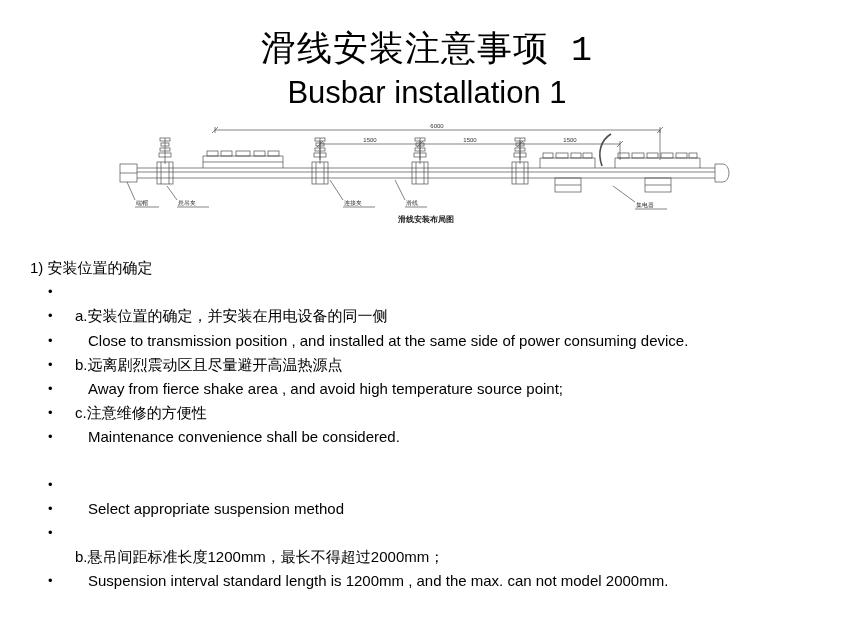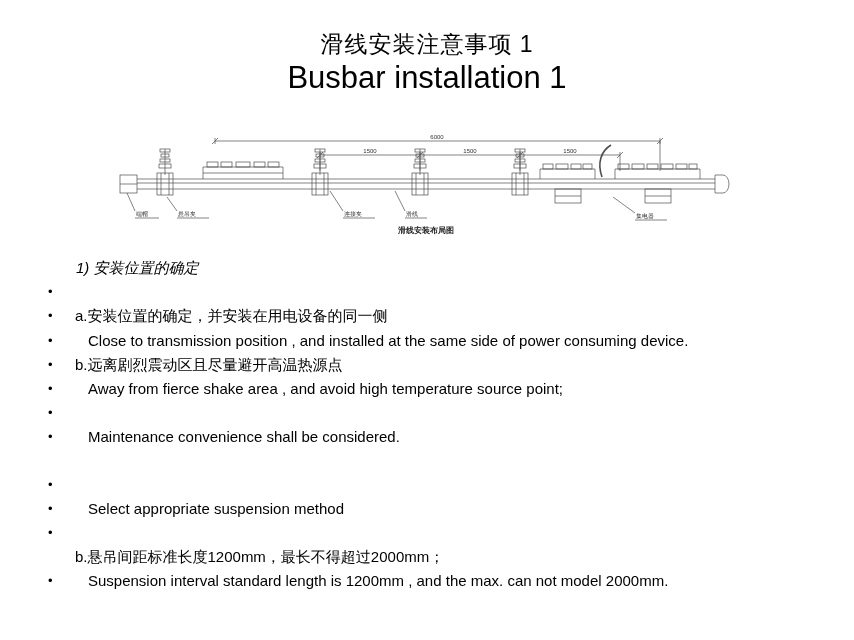--- a/index.html
+++ b/index.html
@@ -4,32 +4,32 @@
 <style>
   html,body{margin:0;padding:0;}
   body{
     width:854px;height:640px;background:#ffffff;overflow:hidden;
     font-family:"Liberation Sans","DejaVu Sans",sans-serif;color:#000;
     position:relative;
   }
   .slide{position:absolute;inset:0;background:#fff;}
   .title-block{position:absolute;top:30px;left:0;width:854px;text-align:center;}
   .title-zh{
-    font-family:Liberation Sans, sans-serif;
-    font-size:23px;line-height:1.25;color:#000;letter-spacing:1px;
+    font-family:Liberation Mono, monospace;
+    font-size:35px;line-height:1.25;color:#000;letter-spacing:1px;
   }
   .title-en{
     font-family:"Liberation Sans","DejaVu Sans",sans-serif;
     font-size:31px;line-height:1.2;color:#000;
   }
-  .diagram{position:absolute;left:115px;top:131px;width:622px;height:106px;}
+  .diagram{position:absolute;left:115px;top:120px;width:622px;height:106px;}
   .body-list{position:absolute;left:0;top:256px;width:854px;font-size:15px;color:#000;}
   .row{position:relative;height:24.2px;line-height:24.2px;padding-left:88px;white-space:nowrap;}
   .row .blt{position:absolute;left:48px;top:0;font-size:13px;}
-  .row.ind-title{padding-left:76px;font-style:italic;}
+  .row.ind-title{padding-left:30px;}
   .row.ind-sub{padding-left:75px;}
   .row.gap{margin-top:23px;}
   svg text{font-family:"Liberation Sans","DejaVu Sans",sans-serif;}
 </style>
 </head>
 <body>
 
 <div class="slide">
 
   <div class="title-block">
@@ -190,20 +190,21 @@
     <div class="row ind-sub">
       <span class="blt">•</span>
       <span>b.远离剧烈震动区且尽量避开高温热源点</span>
     </div>
     <div class="row">
       <span class="blt">•</span>
       <span>Away from fierce shake area , and avoid high temperature source point;</span>
     </div>
     <div class="row ind-sub">
       <span class="blt">•</span>
+      <span>c.注意维修的方便性</span>
     </div>
     <div class="row">
       <span class="blt">•</span>
       <span>Maintenance convenience shall be considered.</span>
     </div>
     <div class="row ind-sub gap">
       <span class="blt">•</span>
     </div>
     <div class="row">
       <span class="blt">•</span>

